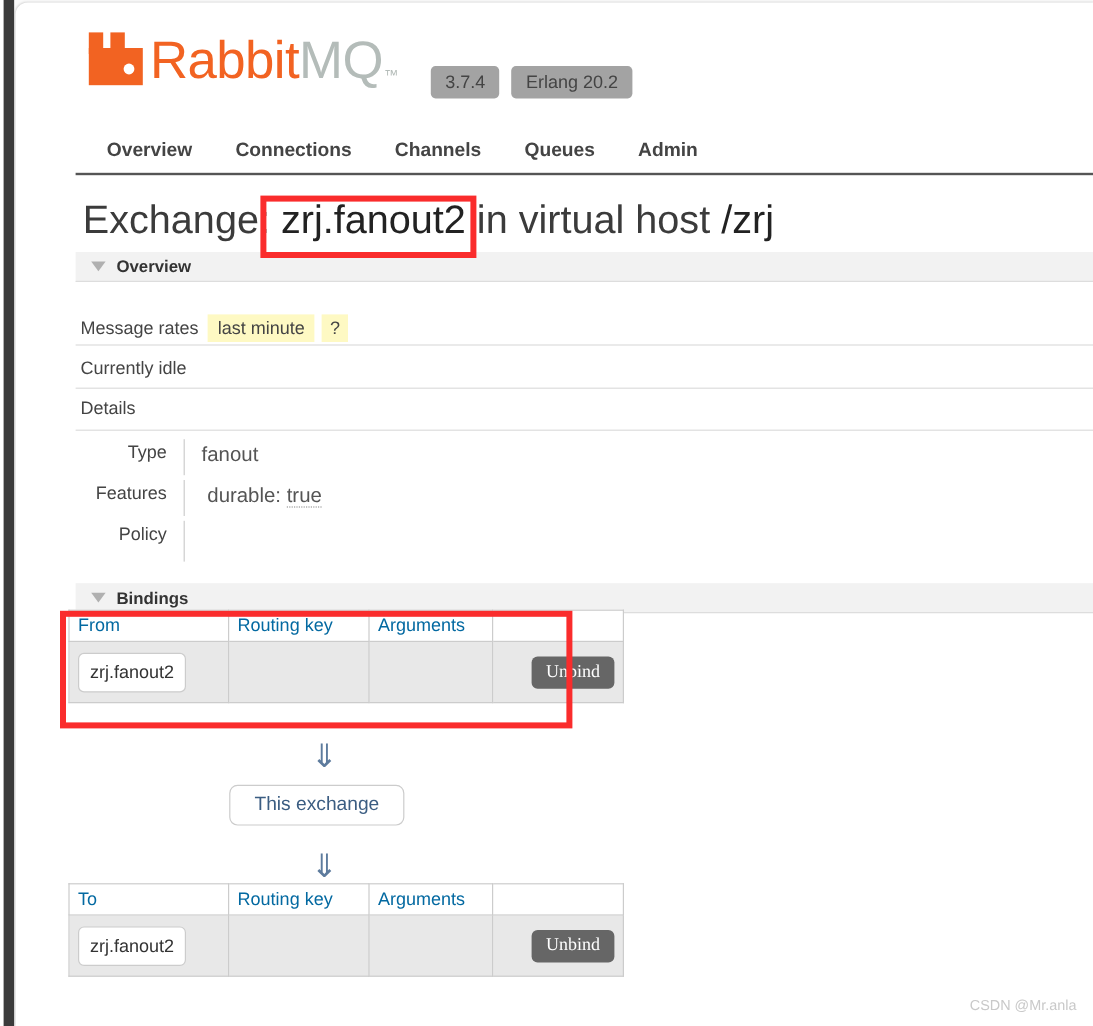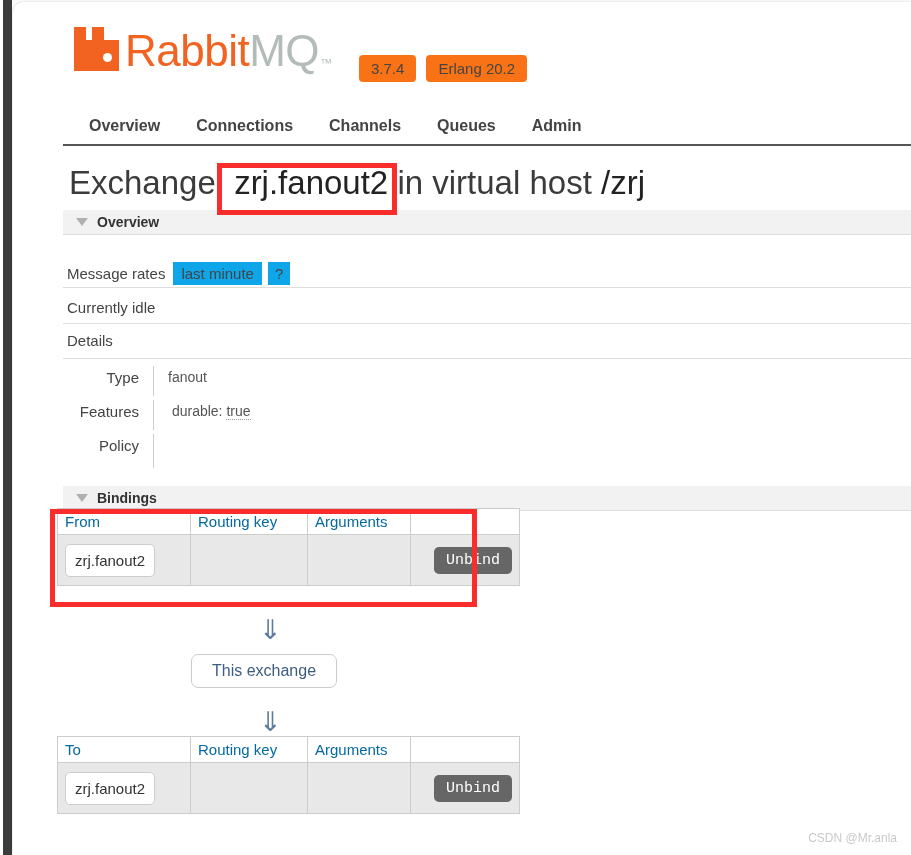--- a/index.html
+++ b/index.html
@@ -123,21 +123,21 @@
     left: 1px;
   }
   .version-badges {
     position: absolute;
     left: 346px;
     top: 53px;
     display: flex;
     gap: 10px;
   }
   .badge {
-    background: #f97316;
+    background: #a3a3a3;
     color: #444444;
     font-size: 15px;
     padding: 5px 12px;
     border-radius: 4px;
     white-space: nowrap;
   }
 
   
   .navbar {
     position: absolute;
@@ -244,21 +244,21 @@
     justify-content: space-between;
   }
   .rates-label {
     font-size: 15px;
     color: #444444;
     margin-right: 8px;
   }
   .rate-tab {
     font-size: 15px;
     color: #444444;
-    background: #0ea5e9;
+    background: #fef9c3;
     padding: 3px 8px;
     cursor: pointer;
   }
   .rate-tab.help { margin-left: 6px; padding: 3px 7px; }
   .rates-underline {
     position: absolute;
     left: 50px;
     top: 285px;
     width: 849px;
     height: 1px;
@@ -313,21 +313,21 @@
     text-align: right;
     font-size: 15px;
     color: #444444;
     padding-right: 14px;
     padding-top: 3px;
     box-sizing: border-box;
   }
   .detail-val {
     border-left: 1px solid #cccccc;
     padding-left: 14px;
-    font-size: 14px;
+    font-size: 17px;
     color: #555555;
     min-height: 30px;
     padding-top: 3px;
     box-sizing: border-box;
     flex: 1;
   }
   .detail-val.empty { min-height: 34px; }
   .dotted {
     border-bottom: 1px dotted #999999;
     color: #555555;
@@ -374,21 +374,21 @@
   }
   .unbind-btn {
     display: inline-block;
     background: #666666;
     color: #ffffff;
     border-radius: 5px;
     padding: 5px 12px;
     font-size: 15px;
     border: none;
     cursor: pointer;
-    font-family: Liberation Mono, monospace;
+    font-family: Liberation Serif, serif;
   }
   .td-action { text-align: right; padding-right: 8px; }
 
   
   .arrow {
     position: absolute;
     font-size: 27px;
     color: #5d7b9d;
     line-height: 1;
   }

